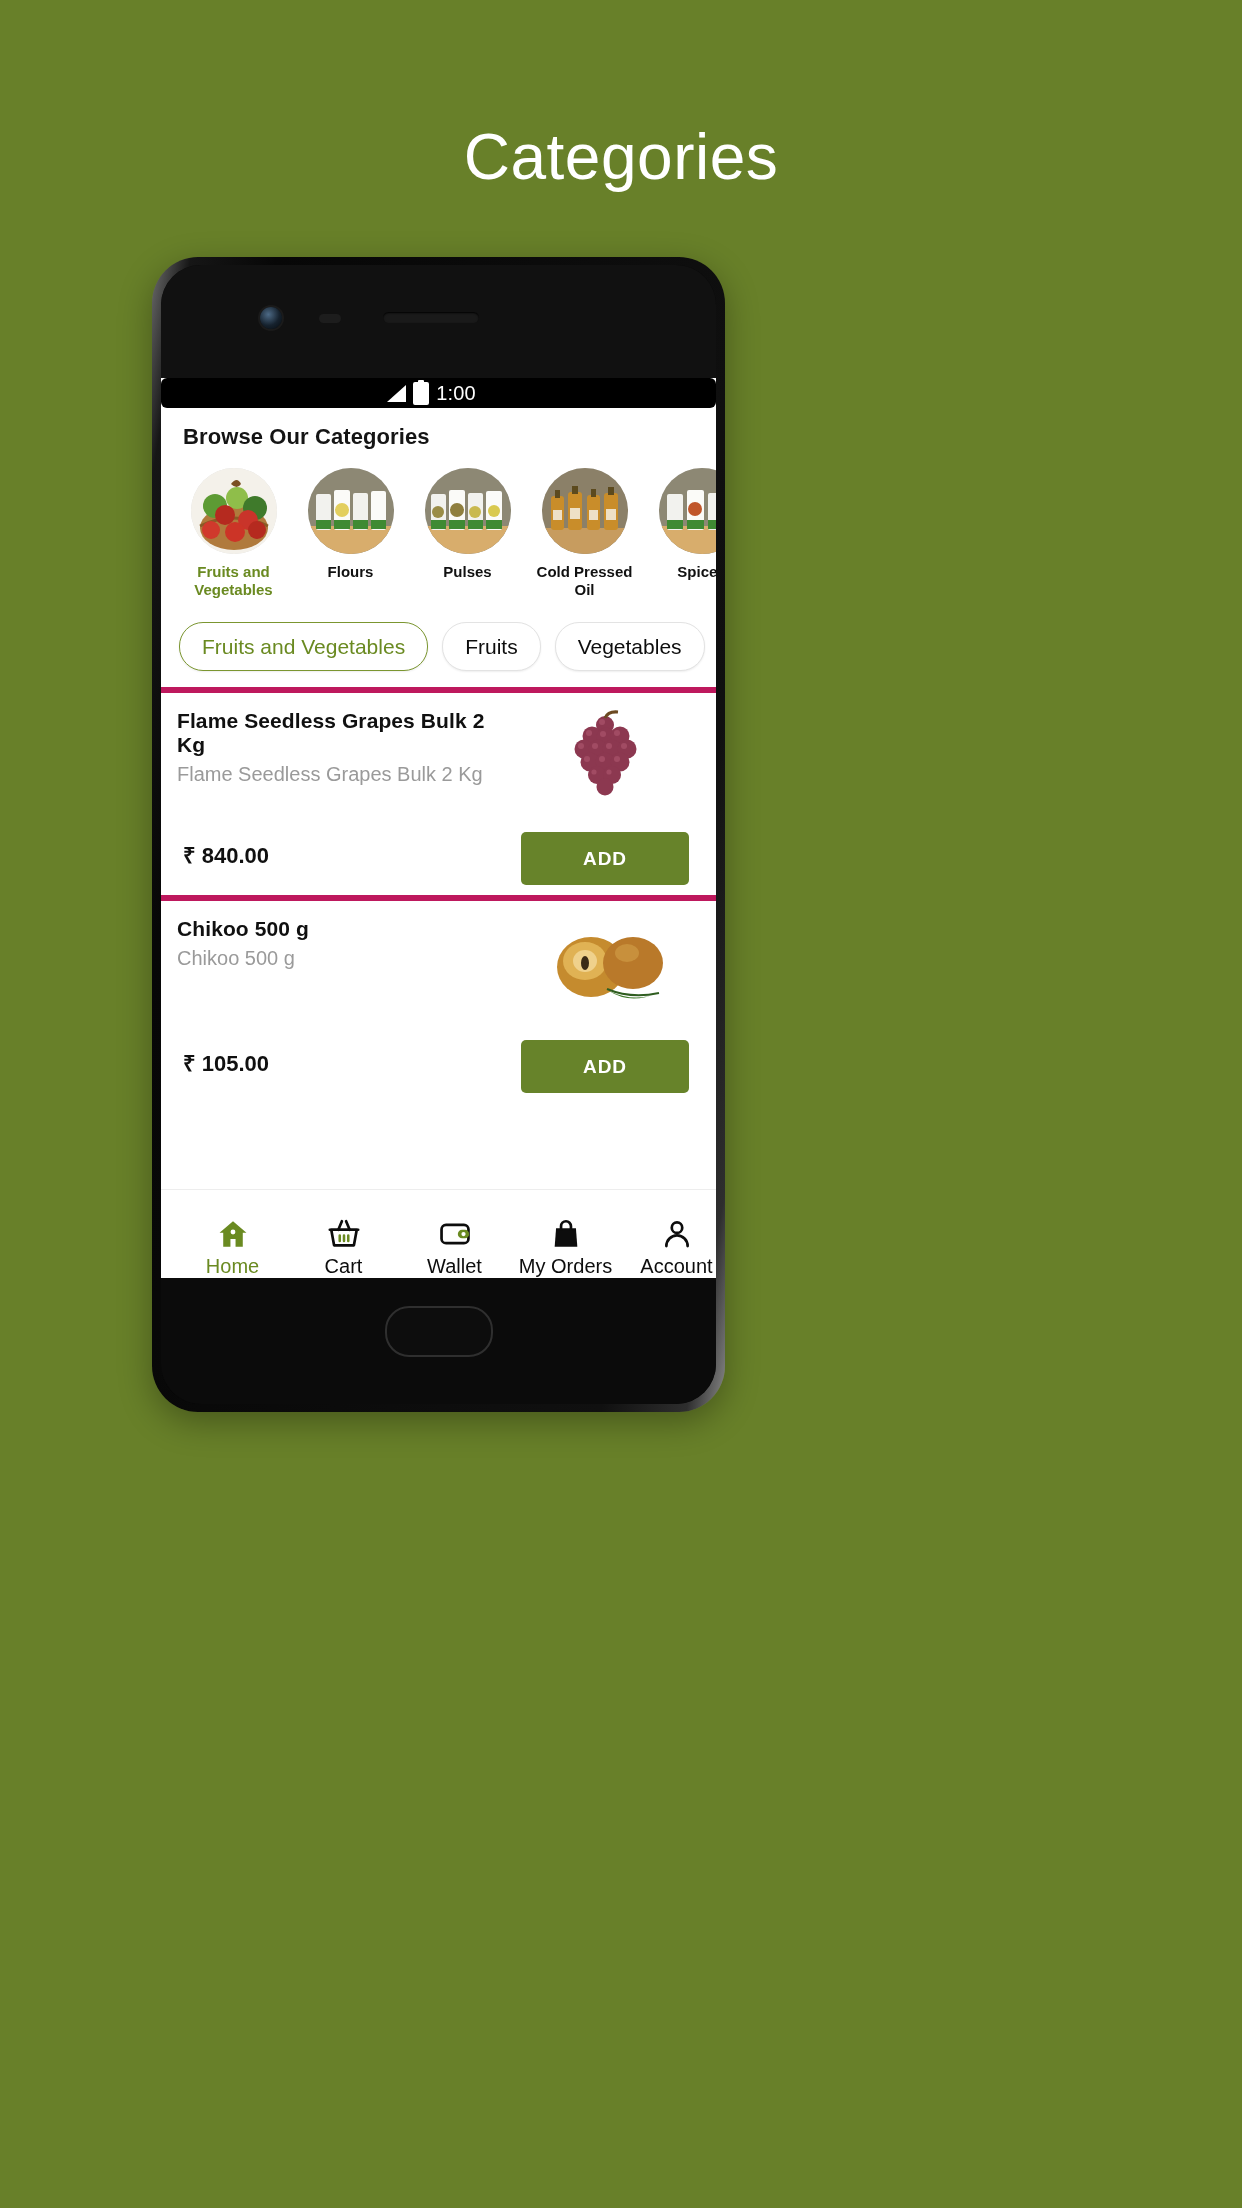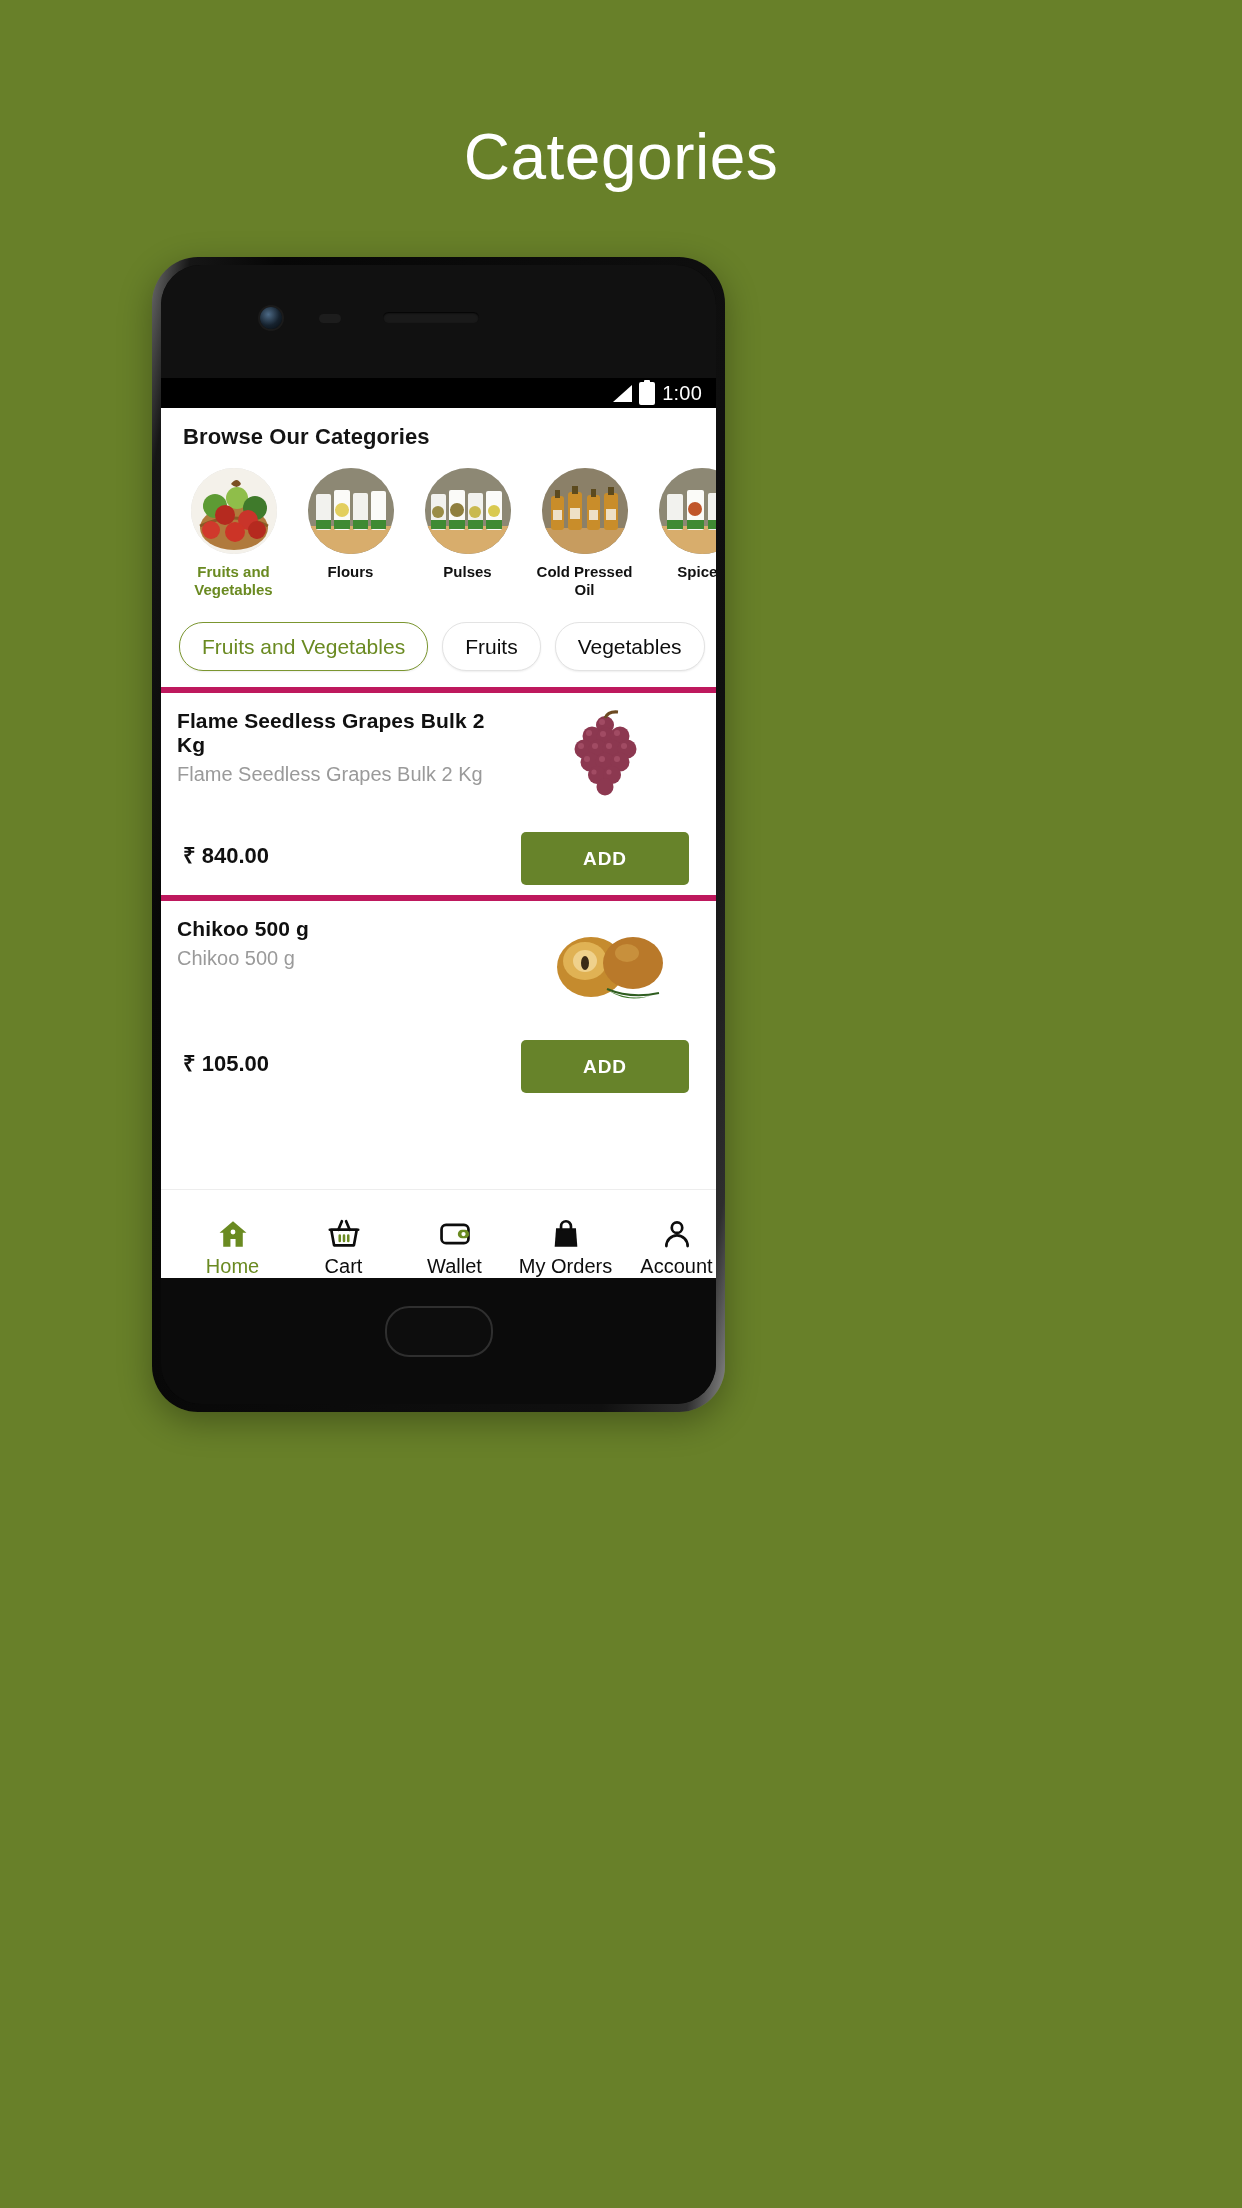--- a/index.html
+++ b/index.html
@@ -126,23 +126,24 @@
     background: #ffffff;
     overflow: hidden;
   }
 
   
   .statusbar {
     height: 30px;
     background: #000000;
     display: flex;
     align-items: center;
-    justify-content: flex-end;
+    justify-content: center;
     padding-right: 14px;
     gap: 7px;
+    border-radius: 6px;
   }
   .sig {
     width: 0;
     height: 0;
     border-style: solid;
     border-width: 0 0 17px 19px;
     border-color: transparent transparent #ffffff transparent;
   }
   .battery {
     width: 12px;

